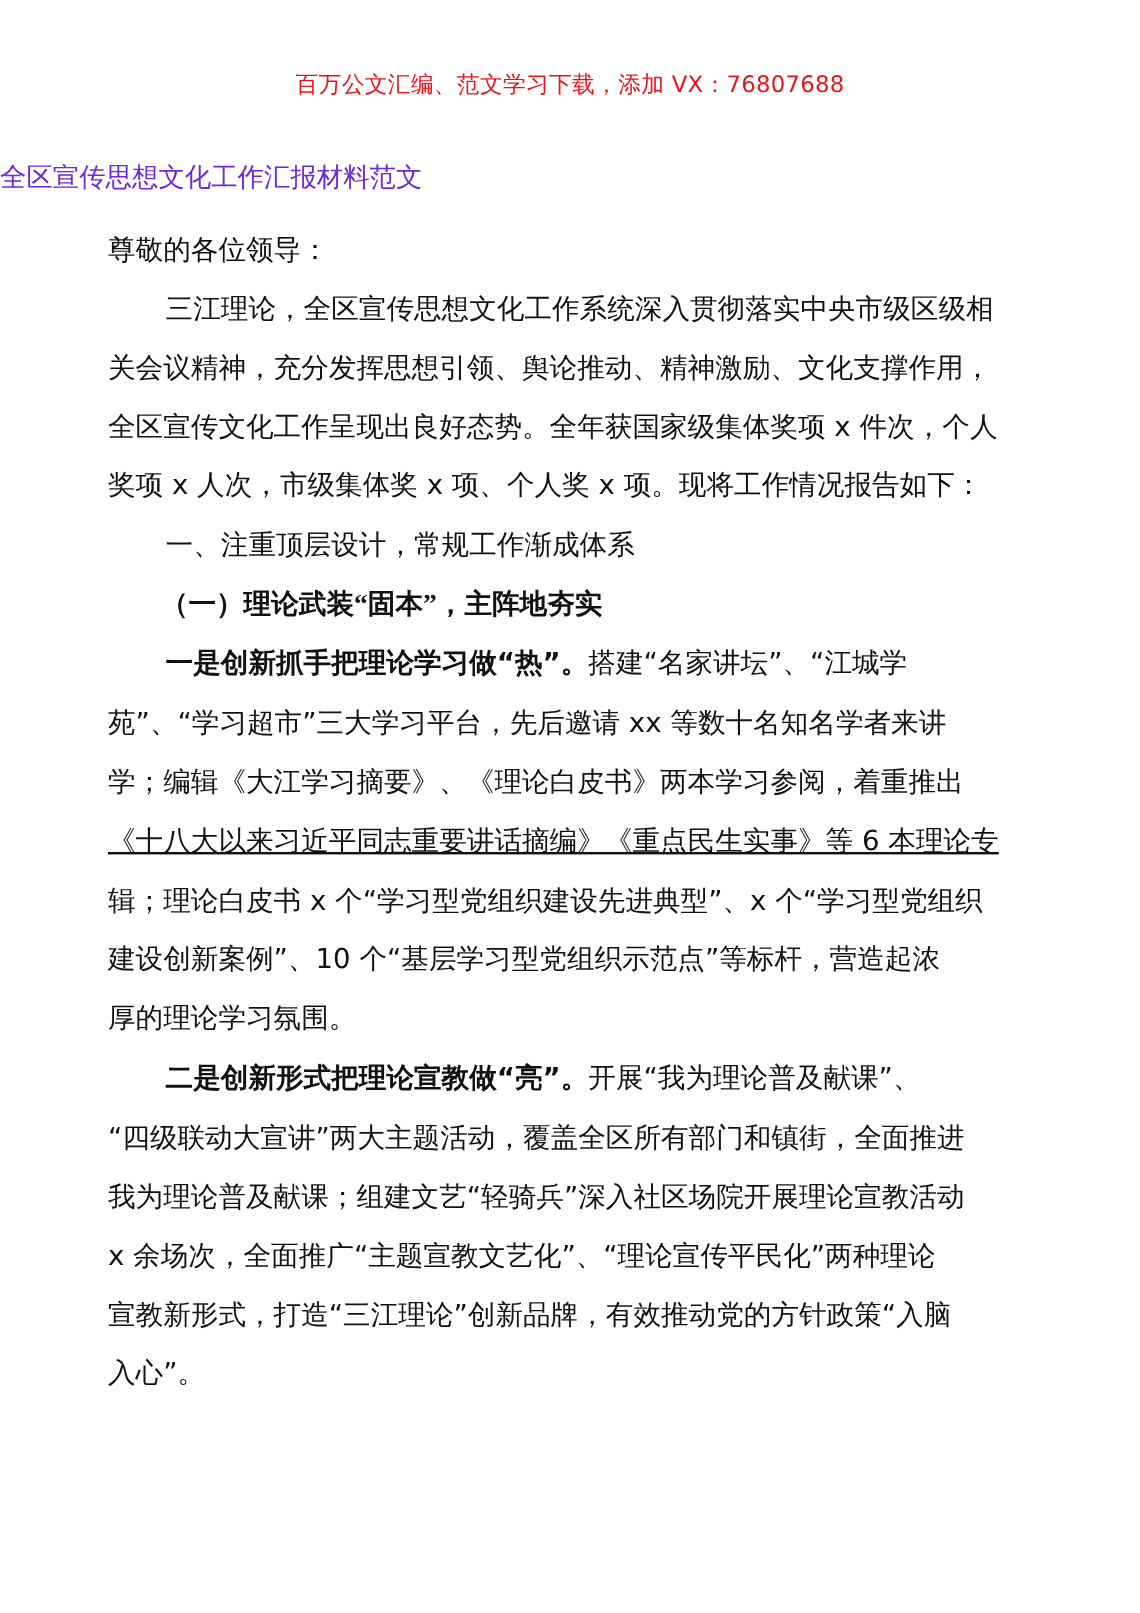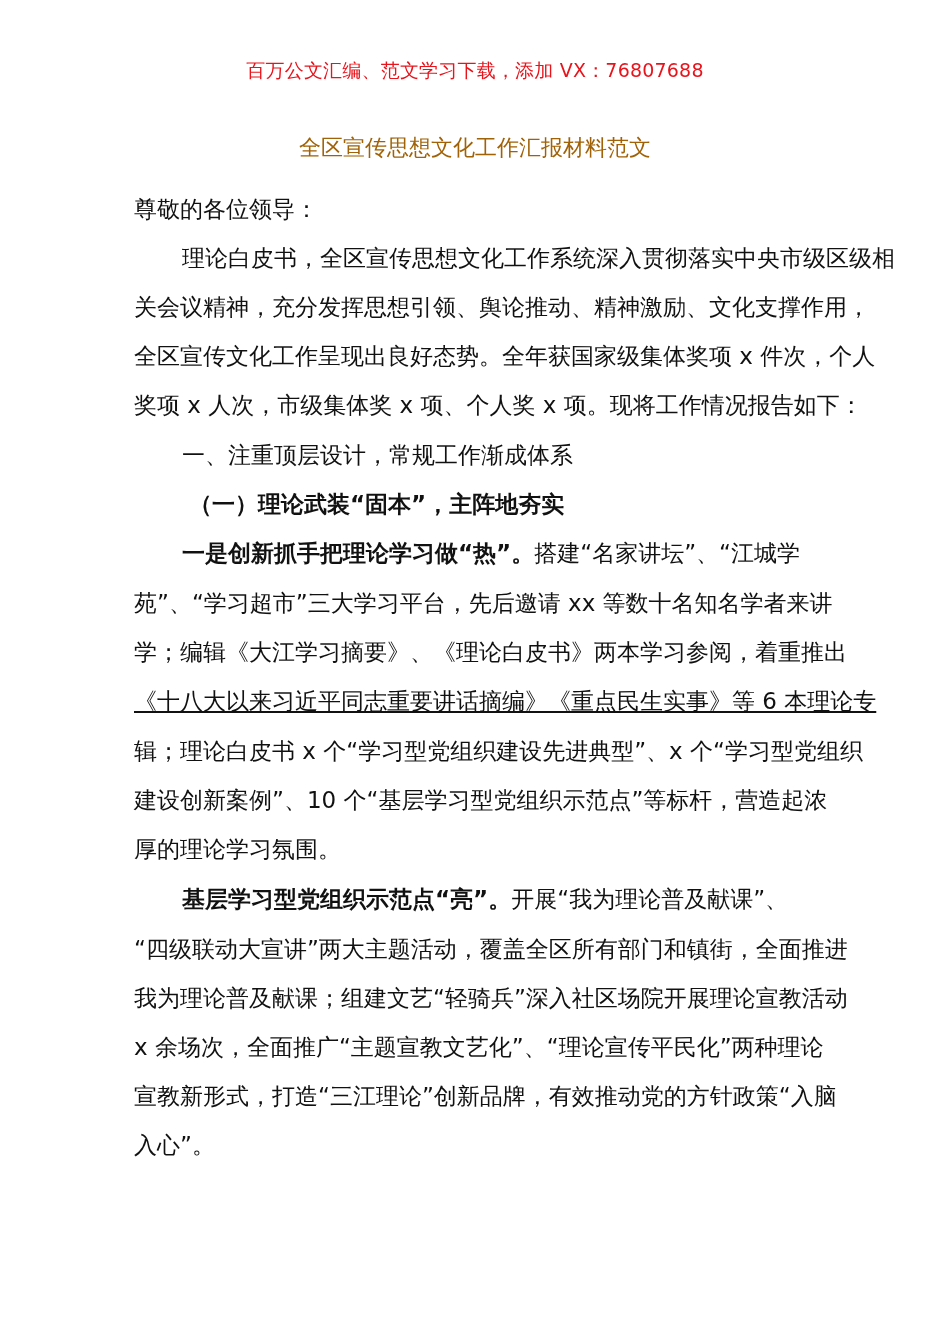--- a/index.html
+++ b/index.html
@@ -27,76 +27,74 @@
       left: 0; right: 0;
       text-align: center;
       font-size: 19px;
       color: #e8141c;
       letter-spacing: 0.2px;
     }
     .title {
       position: absolute;
       top: 133px;
       left: 0; right: 0;
-      text-align: center;
       font-size: 22px;
-      color: #a16207;
+      color: #6d28d9;
     }
     .body-text {
       position: absolute;
       left: 90px;
       top: 0;
       width: 772px;
     }
     .line {
       position: absolute;
       left: 0;
       font-size: 23px;
       white-space: nowrap;
       line-height: 30px;
-      margin-left: 44px;
     }
     .indent { left: 48px; }
-    .indent-h { left: 55px; }
+    .indent-h { left: 44px; font-family: Liberation Serif, serif; }
     .bold { font-weight: bold; }
   </style>
 </head>
 <body>
 
 <div class="page">
 
   <div class="watermark">百万公文汇编、范文学习下载，添加 VX：76807688</div>
 
   <div class="title">全区宣传思想文化工作汇报材料范文</div>
 
   <div class="body-text">
 
     <div class="line" style="top:194px;">尊敬的各位领导：</div>
 
-    <div class="line indent" style="top:243px;">理论白皮书，全区宣传思想文化工作系统深入贯彻落实中央市级区级相</div>
+    <div class="line indent" style="top:243px;">三江理论，全区宣传思想文化工作系统深入贯彻落实中央市级区级相</div>
     <div class="line" style="top:292px;">关会议精神，充分发挥思想引领、舆论推动、精神激励、文化支撑作用，</div>
     <div class="line" style="top:341px;">全区宣传文化工作呈现出良好态势。全年获国家级集体奖项 x 件次，个人</div>
     <div class="line" style="top:390px;">奖项 x 人次，市级集体奖 x 项、个人奖 x 项。现将工作情况报告如下：</div>
 
     <div class="line indent" style="top:440px;">一、注重顶层设计，常规工作渐成体系</div>
 
     <div class="line indent-h bold" style="top:489px;">（一）理论武装“固本”，主阵地夯实</div>
 
     <div class="line indent" style="top:538px;">
       <span class="bold">一是创新抓手把理论学习做“热”。</span><span>搭建“名家讲坛”、“江城学</span>
     </div>
     <div class="line" style="top:588px;">苑”、“学习超市”三大学习平台，先后邀请 xx 等数十名知名学者来讲</div>
     <div class="line" style="top:637px;">学；编辑《大江学习摘要》、《理论白皮书》两本学习参阅，着重推出</div>
     <div class="line" style="top:686px;text-decoration:underline;">《十八大以来习近平同志重要讲话摘编》《重点民生实事》等 6 本理论专</div>
     <div class="line" style="top:736px;">辑；理论白皮书 x 个“学习型党组织建设先进典型”、x 个“学习型党组织</div>
     <div class="line" style="top:785px;">建设创新案例”、10 个“基层学习型党组织示范点”等标杆，营造起浓</div>
     <div class="line" style="top:834px;">厚的理论学习氛围。</div>
 
     <div class="line indent" style="top:884px;">
-      <span class="bold">基层学习型党组织示范点“亮”。</span><span>开展“我为理论普及献课”、</span>
+      <span class="bold">二是创新形式把理论宣教做“亮”。</span><span>开展“我为理论普及献课”、</span>
     </div>
     <div class="line" style="top:934px;">“四级联动大宣讲”两大主题活动，覆盖全区所有部门和镇街，全面推进</div>
     <div class="line" style="top:983px;">我为理论普及献课；组建文艺“轻骑兵”深入社区场院开展理论宣教活动</div>
     <div class="line" style="top:1032px;">x 余场次，全面推广“主题宣教文艺化”、“理论宣传平民化”两种理论</div>
     <div class="line" style="top:1081px;">宣教新形式，打造“三江理论”创新品牌，有效推动党的方针政策“入脑</div>
     <div class="line" style="top:1130px;">入心”。</div>
 
   </div>
 </div>
 

